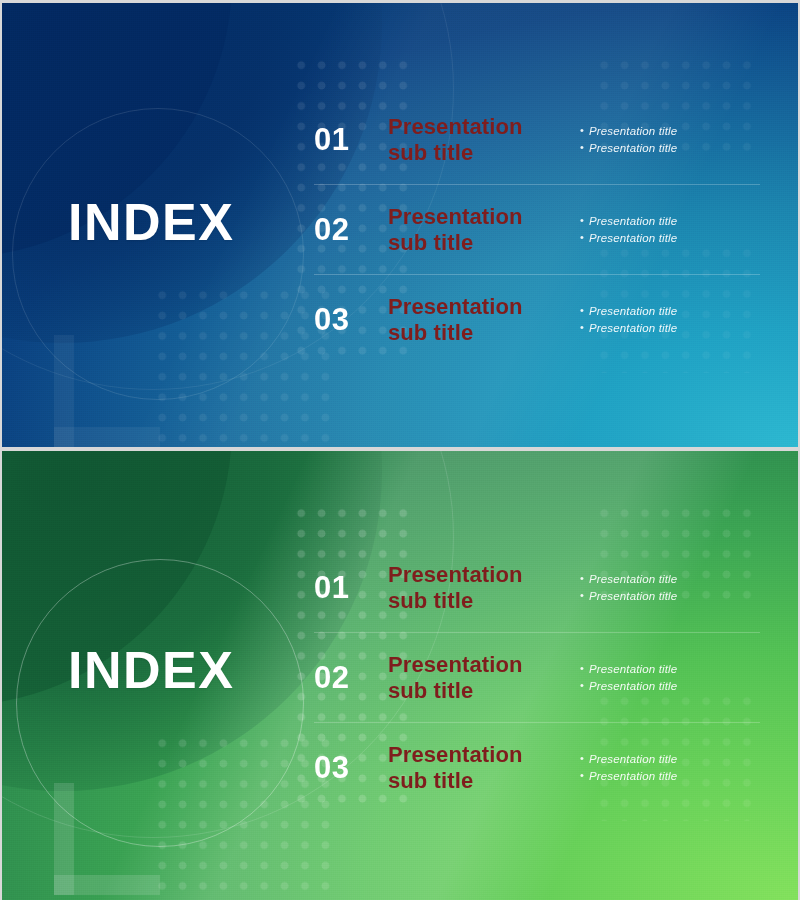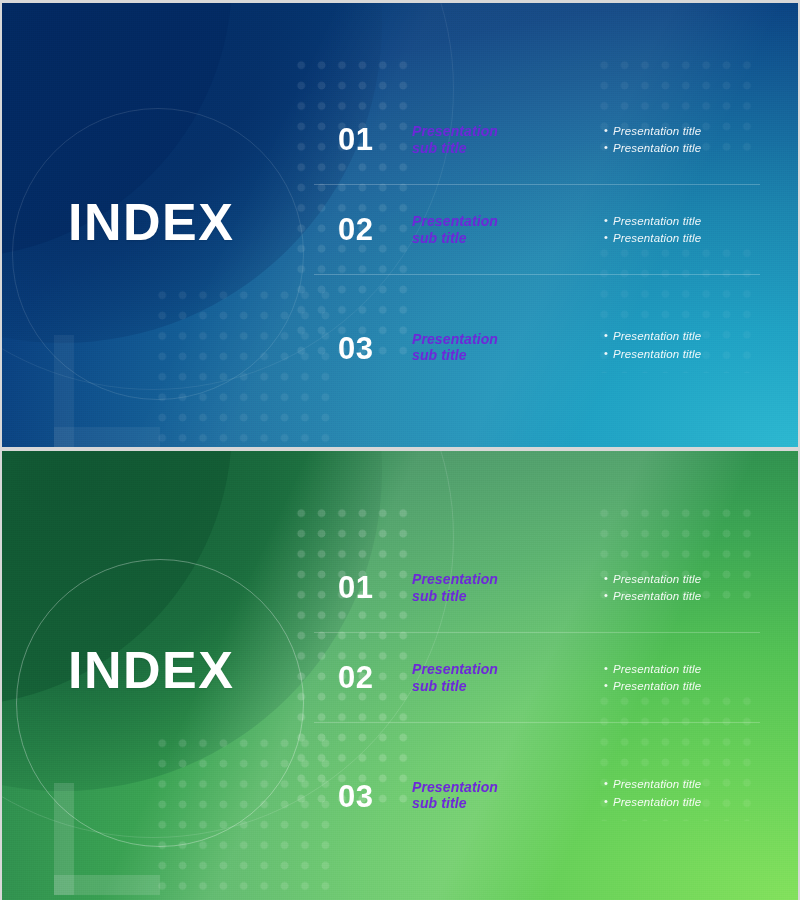--- a/index.html
+++ b/index.html
@@ -116,43 +116,41 @@
     left:312px;top:92px;
     width:446px;
   }
   .row{
     position:relative;
     display:flex;
     align-items:center;
     height:89px;
   }
   .row + .row{border-top:1px solid rgba(255,255,255,.22);}
-  .row:last-child{border-bottom:0;align-items:flex-end;}
+  .row:last-child{border-bottom:0;}
 
   .row-num{
     width:74px;
     flex:0 0 74px;
     font-size:31px;
     font-weight:700;
     color:#ffffff;
     letter-spacing:.5px;
     line-height:1;
     font-family:"Liberation Sans", sans-serif;
-    margin-left:24px;
   }
 
   .row-sub{
     flex:0 0 180px;
     width:180px;
-    font-size:14px;
+    font-size:22px;
     font-weight:700;
-    color:#6d28d9;
+    color:#7f1d1d;
     line-height:1.18;
     letter-spacing:.1px;
-    font-style:italic;
   }
 
   .row-bullets{
     flex:1 1 auto;
     padding-left:12px;
   }
   .bullet{
     display:flex;
     align-items:flex-start;
     font-size:11.5px;

